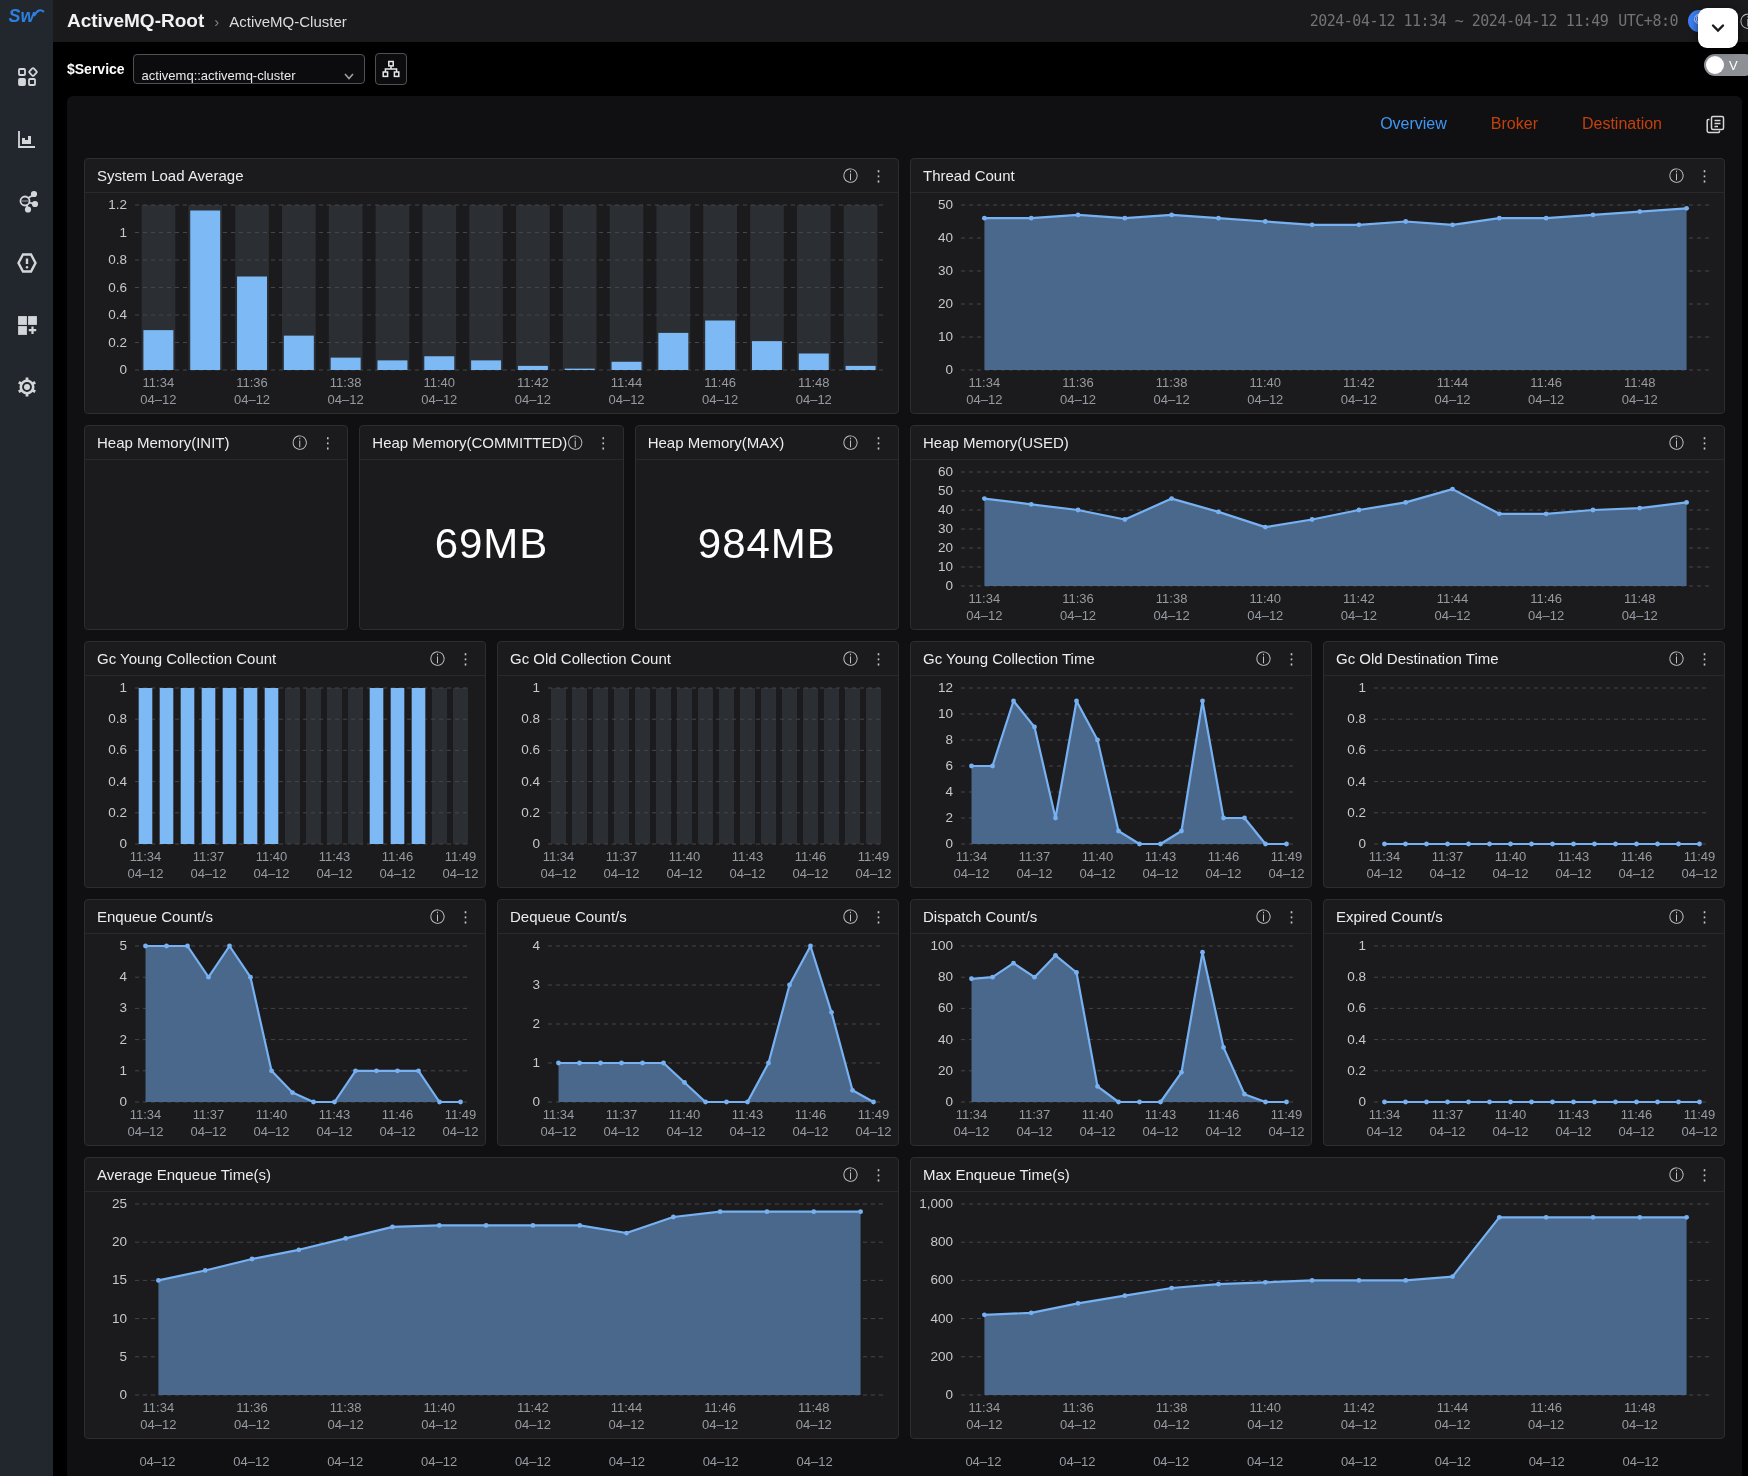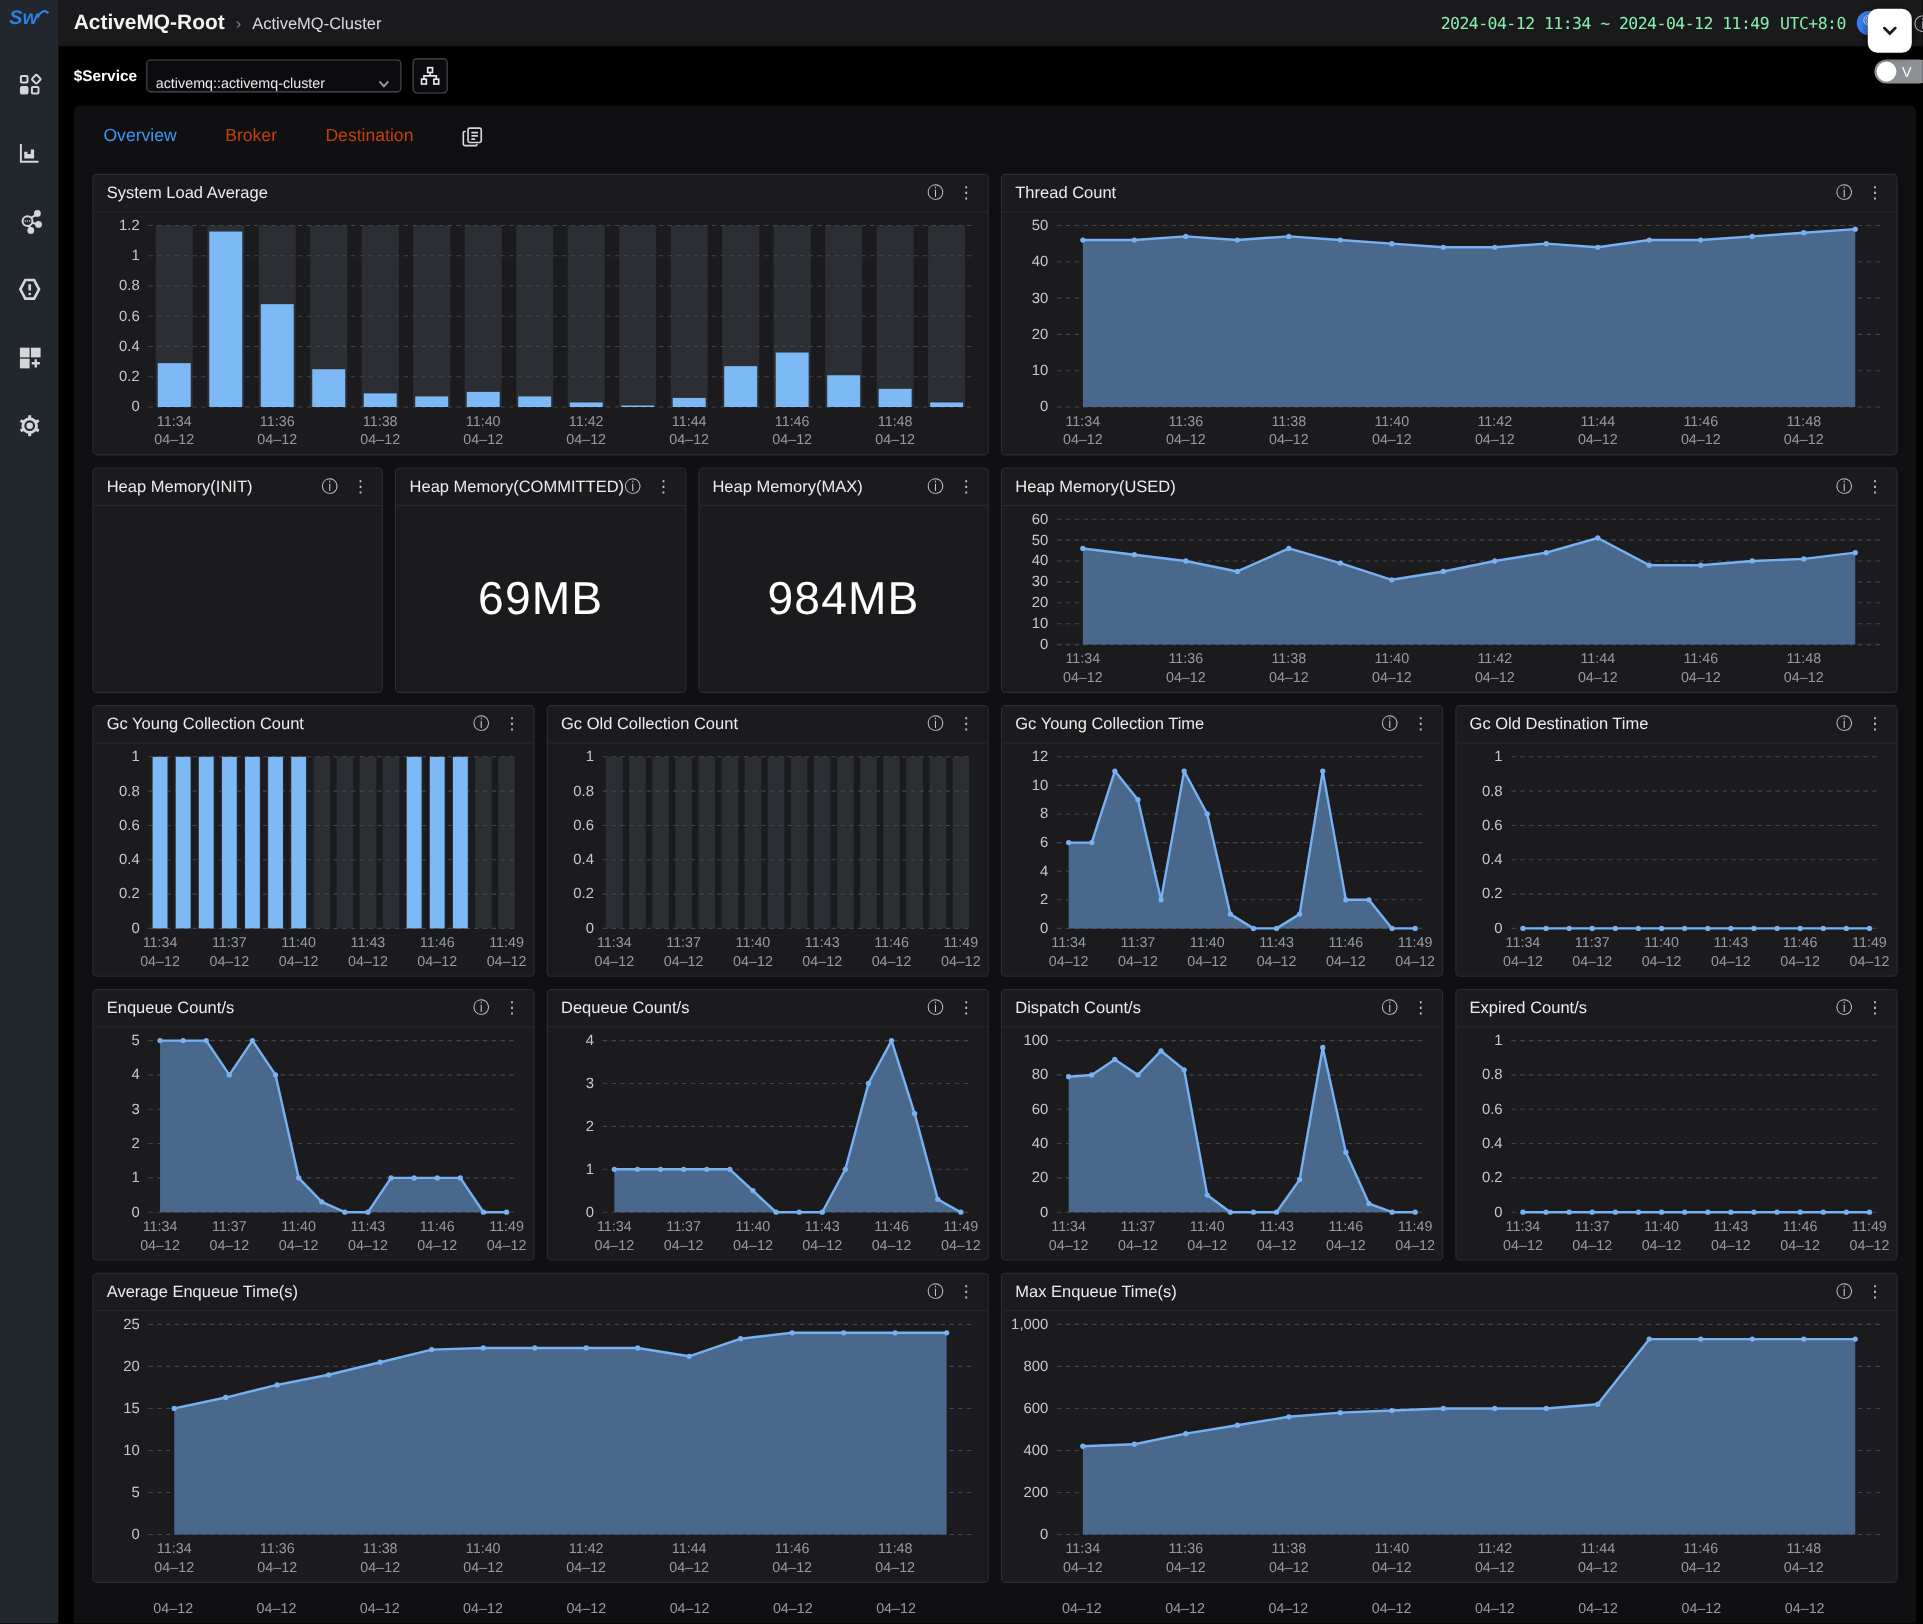--- a/index.html
+++ b/index.html
@@ -14,40 +14,40 @@
   .side-icons { margin-top:28px; display:flex; flex-direction:column; gap:36px; align-items:center; }
   .side-icon { width:26px; height:26px; display:flex; align-items:center; justify-content:center; cursor:pointer; opacity:.92; }
   .side-icon svg { stroke:#e3e6e9; fill:none; stroke-width:1.8; }
 
   
   .topbar { position:absolute; left:53px; top:0; right:0; height:42px; background:#1a1a1c; display:flex; align-items:center; padding:0 14px; z-index:20; }
   .crumb-root { color:#f2f2f2; font-weight:bold; font-size:19px; }
   .crumb-sep { color:#808489; margin:0 10px; font-size:15px; }
   .crumb-leaf { color:#d9dbde; font-size:15px; }
   .topbar-right { margin-left:auto; display:flex; align-items:center; gap:10px; }
-  .time-range { font-family:"DejaVu Sans Mono", monospace; font-size:15px; color:#86efac; letter-spacing:-0.5px; }
+  .time-range { font-family:"DejaVu Sans Mono", monospace; font-size:15px; color:#737373; letter-spacing:-0.5px; }
   .toggle-dark { width:46px; height:22px; border-radius:11px; background:#3d7ff3; position:relative; cursor:pointer; flex:none; }
   .toggle-dark .moon { position:absolute; left:5px; top:1px; color:#fff; font-size:14px; }
   .toggle-dark .knob { position:absolute; right:2px; top:2px; width:18px; height:18px; border-radius:50%; background:#fff; }
   .collapse-btn { position:absolute; top:8px; right:10px; width:40px; height:40px; background:#fff; border-radius:9px; box-shadow:0 2px 8px rgba(0,0,0,.6); display:flex; align-items:center; justify-content:center; z-index:40; cursor:pointer; }
   .edge-info { position:absolute; top:12px; right:-8px; color:#cfd2d5; font-size:16px; }
 
   
   .servicebar { position:absolute; left:53px; top:42px; right:0; height:54px; background:#000; display:flex; align-items:center; padding:0 14px; z-index:10; }
   .svc-label { color:#fff; font-weight:bold; font-size:14px; margin-right:8px; }
   .svc-select { width:232px; height:30px; background:#0c0c0e; border:1px solid #4d5156; border-radius:4px; display:flex; align-items:flex-end; padding:0 8px; cursor:pointer; }
   .svc-select .val { color:#e8eaec; font-size:13px; flex:1; white-space:nowrap; overflow:hidden; }
   .svc-btn { width:32px; height:32px; margin-left:10px; border:1px solid #4d5156; border-radius:4px; display:flex; align-items:center; justify-content:center; cursor:pointer; background:#0c0c0e; }
   .toggle-v { position:absolute; right:-8px; top:12px; width:52px; height:22px; border-radius:11px; background:#8d9196; display:flex; align-items:center; cursor:pointer; }
   .toggle-v .knob { width:18px; height:18px; border-radius:50%; background:#fff; margin-left:2px; }
   .toggle-v .vlabel { color:#fff; font-size:13px; margin-left:5px; }
 
   
   .card { position:absolute; left:67px; top:96px; width:1675px; bottom:0; background:#101013; border-radius:6px 6px 0 0; padding:0 17px; }
-  .tabs { display:flex; align-items:center; gap:44px; height:56px; padding-left:10px; }
+  .tabs { display:flex; align-items:center; gap:44px; height:56px; padding-left:10px;justify-content:flex-end; }
   .tab { font-size:16px; color:#c2410c; cursor:pointer; }
   .tab.active { color:#3f96f3; }
   .copy-icon { cursor:pointer; display:flex; }
 
   
   .grid { display:grid; grid-template-columns:repeat(12, 1fr); gap:11px; margin-top:6px; }
   .panel { background:#1b1b1d; border:1px solid #2d2d30; border-radius:4px; overflow:hidden; }
   .panel-head { height:34px; display:flex; align-items:center; padding:0 12px; border-bottom:1px solid #29292b; }
   .panel-title { color:#ececee; font-size:15px; font-weight:500; }
   .panel-icons { margin-left:auto; display:flex; align-items:center; gap:13px; }

